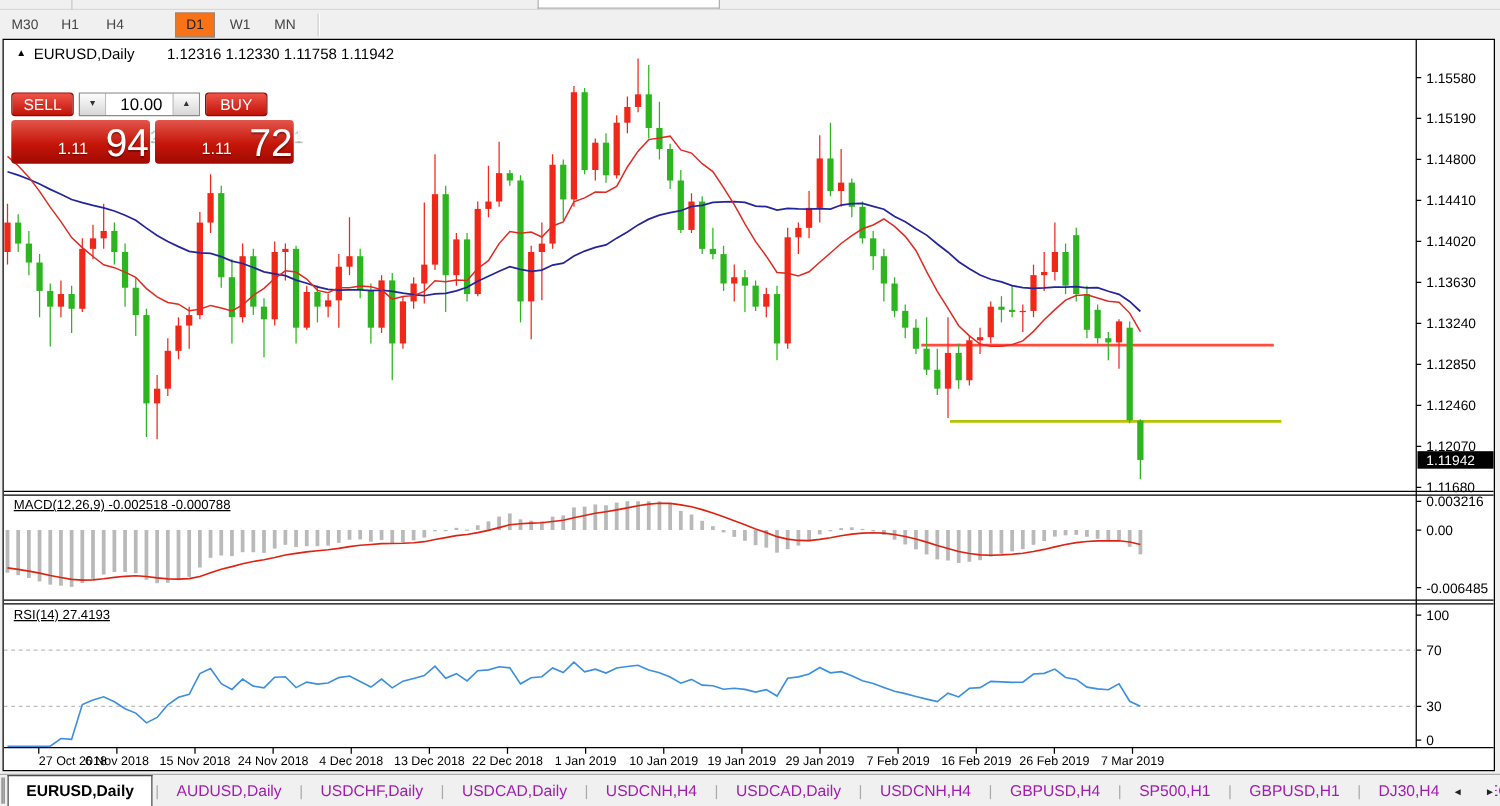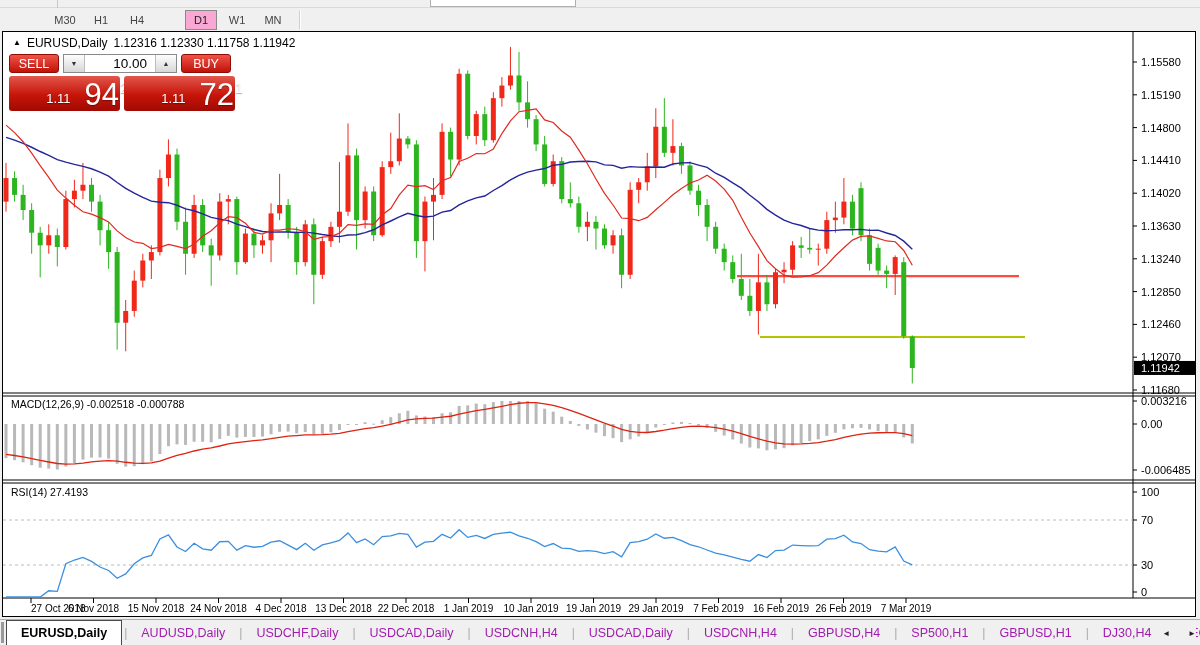--- a/index.html
+++ b/index.html
@@ -12,52 +12,52 @@
   .top-strip .frag-box { position:absolute; left:430px; top:0; width:146px; height:7px;
                background:#fff; border:1px solid #b0b0b0; border-top:none; }
   .top-strip .frag-sep { position:absolute; left:57px; top:0; width:1px; height:8px; background:#c8c8c8; }
 
   
   .toolbar { position:absolute; left:0; top:8px; width:1200px; height:23px;
              background:#f0f0f0; display:flex; align-items:center; }
   .tf-btn { width:32px; height:20px; margin-left:4px; display:flex; align-items:center;
             justify-content:center; font-size:11px; color:#444; cursor:default;
             border:1px solid transparent; letter-spacing:0; }
-  .tf-btn.active { background:#f9a8d4; border:1px solid #8a8a8a; color:#222;margin-left:32px; }
+  .tf-btn.active { background:#f97316; border:1px solid #8a8a8a; color:#222;margin-left:32px; }
   .toolbar .sep { width:1px; height:18px; background:#cfcfcf; margin-left:10px;
                   box-shadow:1px 0 0 #fff; }
 
   
   .chart-window { position:absolute; left:2px; top:31px; width:1194px; height:586px;
                   background:#fff; border:1px solid #000; }
   .chart-window svg { position:absolute; left:0; top:0; }
 
   .chart-title { position:absolute; left:10px; top:4px; font-size:12px; color:#000;
                  display:flex; align-items:center; gap:6px; white-space:nowrap; }
   .chart-title .tri { font-size:8px; position:relative; top:-1px; }
-  .chart-title .ohlc { margin-left:0; }
-
-  .ind-label { position:absolute; font-size:10.5px; color:#000; left:8px; }
+  .chart-title .ohlc { margin-left:20px; }
+
+  .ind-label { position:absolute; font-size:10.5px; color:#000; left:8px;text-decoration:underline; }
   .macd-label { top:366px; }
   .rsi-label  { top:454px; }
 
   
   .trade-panel { position:absolute; left:6px; top:22px; width:226px; }
-  .row1 { display:flex; height:19px; }
+  .row1 { display:flex; height:19px;margin-top:20px; }
   .btn-trade { width:50px; height:19px; color:#fff; font-size:12.5px; display:flex;
                align-items:center; justify-content:center; border-radius:3px;
                background:linear-gradient(#ef5347,#c01309); border:1px solid #8f0b04;
                cursor:pointer; }
   .vol-group { display:flex; height:19px; margin:0 4px; border:1px solid #8a8a8a; background:#fff; }
   .spin { width:21px; height:100%; background:linear-gradient(#fdfdfd,#d7d7d7);
           display:flex; align-items:center; justify-content:center; font-size:7px;
           color:#333; cursor:pointer; }
   .spin.dn { border-right:1px solid #bdbdbd; }
   .spin.up { border-left:1px solid #bdbdbd; }
-  .vol-input { width:70px; height:100%; border:none; outline:none; font-size:13.5px;
+  .vol-input { width:53px; height:100%; border:none; outline:none; font-size:13.5px;
                text-align:right; padding-right:8px; font-family:"Liberation Sans",sans-serif; }
   .tiles { display:flex; gap:4px; margin-top:3px; }
   .tile { width:111px; height:35px; border-radius:3px; color:#fff; display:flex;
           align-items:flex-end; justify-content:center; padding-bottom:2px; cursor:pointer;
           background:linear-gradient(#e2564b 0%, #c61509 55%, #9f0a02 100%);
           text-shadow:0 1px 1px rgba(0,0,0,.35);padding-left:45px; }
   .tile .sm  { font-size:13px; margin-bottom:3px; }
   .tile .big { font-size:31px; line-height:29px; margin-left:14px; }
   .tile .sup { font-size:14px; margin-bottom:13px; margin-left:1px; }
 
@@ -78,21 +78,21 @@
 </style>
 </head>
 <body>
 
 <div class="top-strip">
   <div class="frag-sep"></div>
   <div class="frag-box"></div>
 </div>
 
 <div class="toolbar">
-  <div id="tf-buttons" style="display:flex;align-items:center;padding-left:45px;">
+  <div id="tf-buttons" style="display:flex;align-items:center;">
       <div class="tf-btn">M30</div>
       <div class="tf-btn">H1</div>
       <div class="tf-btn">H4</div>
       <div class="tf-btn active">D1</div>
       <div class="tf-btn">W1</div>
       <div class="tf-btn">MN</div>
     </div>
   <div class="sep"></div>
 </div>
 

